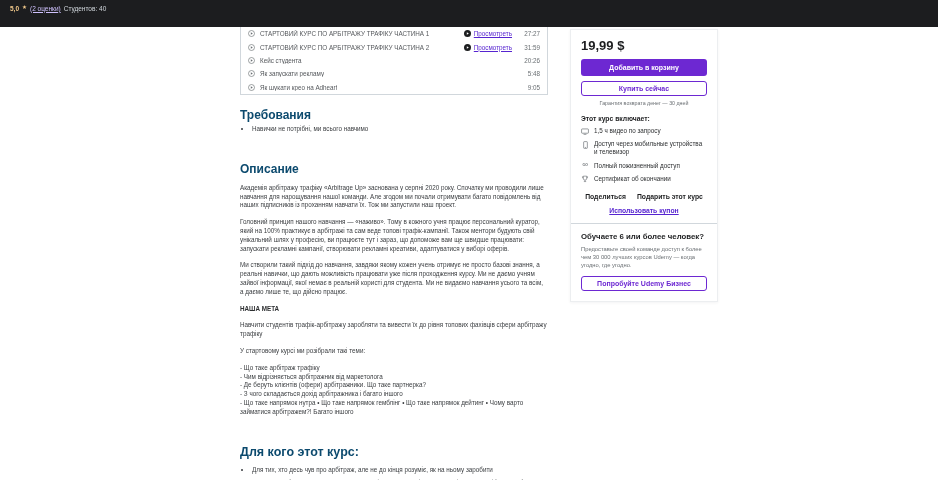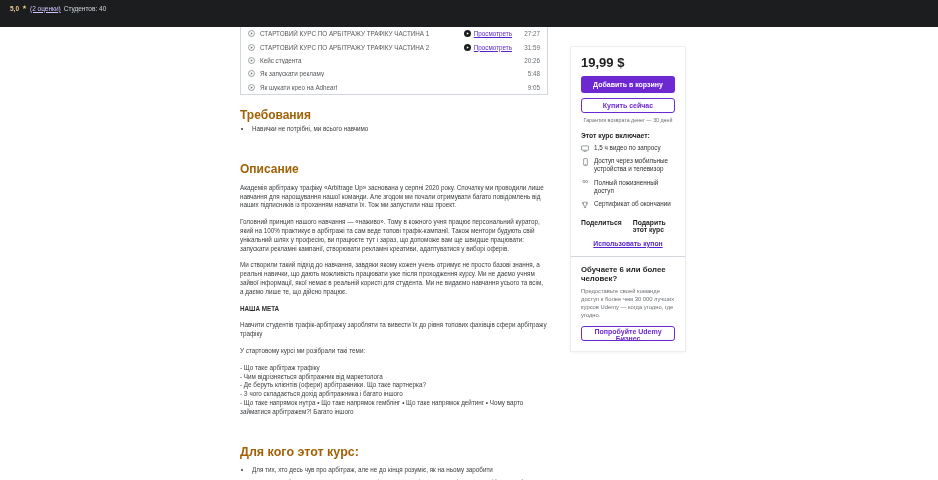--- a/index.html
+++ b/index.html
@@ -21,35 +21,35 @@
   
   .main-col{position:absolute;left:240px;top:27px;width:308px;}
   .curriculum{border:1px solid #d1d7dc;border-top:none;box-sizing:border-box;background:#fff;}
   .cur-row{display:flex;align-items:center;height:13.4px;padding:0 7px;font-size:6.3px;}
   .cicon{display:flex;margin-right:5px;flex:none;}
   .ctitle{color:#55585c;white-space:nowrap;overflow:hidden;}
   .flex1{flex:1;}
   .badge{display:flex;margin-right:3px;flex:none;}
   .plink{color:#5624d0;text-decoration:underline;margin-right:7px;cursor:pointer;white-space:nowrap;}
   .cdur{color:#6a6f73;width:21px;text-align:right;flex:none;}
-  h2{font-size:12px;font-weight:bold;color:#a16207;margin:0;}
+  h2{font-size:12px;font-weight:bold;color:#0c4a6e;margin:0;}
   .req{margin-top:13px;}
   .req ul{margin:3px 0 0 12px;padding:0;}
   .req li{font-size:6.3px;line-height:8.8px;color:#3a3d40;}
   .desc{margin-top:28px;}
   .desc p{margin:8px 0 0 0;font-size:6.3px;line-height:8.8px;color:#3a3d40;}
   .goal-h{font-weight:bold;color:#2d2f31 !important;}
   .topics{margin-top:8px;}
   .topics div{font-size:6.3px;line-height:8.8px;color:#3a3d40;}
   .aud{margin-top:17px;}
   .aud h2{font-size:12.5px;margin-top:29px;}
   .aud ul{margin:7px 0 0 12px;padding:0;}
   .aud li{font-size:6.3px;line-height:8.8px;color:#3a3d40;margin-bottom:3.5px;}
   
-  .card{position:absolute;left:570px;top:46px;width:116px;box-sizing:border-box;background:#fff;
+  .card{position:absolute;left:570px;top:29px;width:148px;box-sizing:border-box;background:#fff;
         border:1px solid #eceef0;box-shadow:0 1px 3px rgba(28,29,31,.05);padding:8px 10px 10px;z-index:5;}
   .price{font-size:13px;font-weight:bold;color:#1c1d1f;}
   .btn{display:block;width:100%;box-sizing:border-box;border-radius:3px;font-family:inherit;
        font-weight:bold;font-size:7px;cursor:pointer;}
   .btn-primary{margin-top:6px;height:17px;background:#6d28d2;color:#fff;border:none;}
   .btn-outline{margin-top:5px;height:15px;background:#fff;color:#6d28d2;border:1px solid #6d28d2;}
   .guarantee{margin-top:4px;text-align:center;font-size:5.3px;color:#6a6f73;}
   .inc-h{margin-top:9px;font-size:6.8px;font-weight:bold;color:#1c1d1f;}
   .inc-item{display:flex;gap:5px;margin-top:5px;font-size:6.3px;line-height:8.2px;color:#2d2f31;align-items:flex-start;}
   .inc-ic{color:#6a6f73;width:8px;flex:none;display:flex;justify-content:center;margin-top:.5px;}

